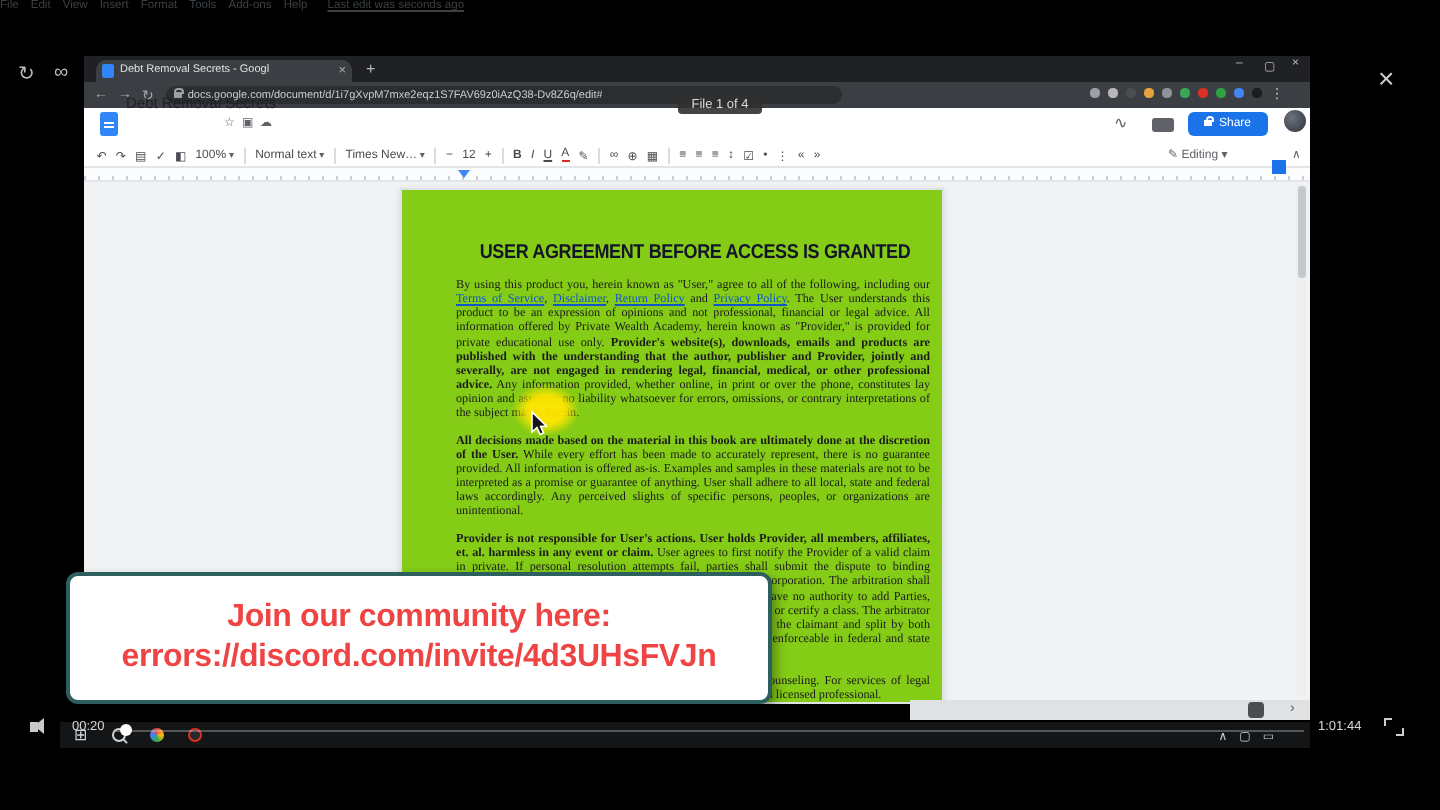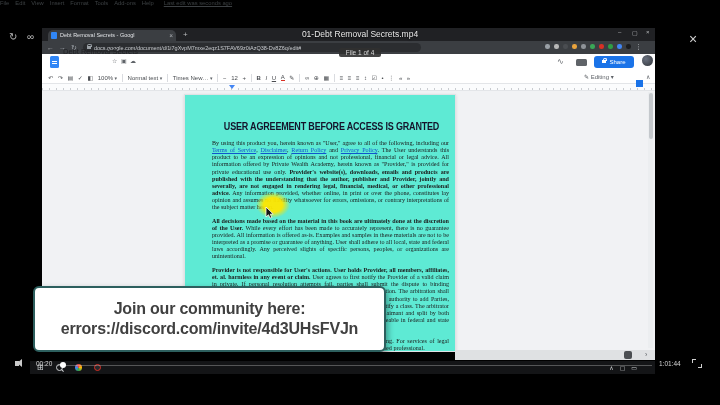--- a/index.html
+++ b/index.html
@@ -65,32 +65,32 @@
   .tb-collapse{left:646px;top:72.5px;color:#5f6368;font-size:6px;z-index:2;}
   .blue-sq{left:636px;top:80px;width:7px;height:7px;background:#1a73e8;z-index:3;}
   
   .ruler{left:42px;top:84px;width:613px;height:6px;background:#fbfcfd;border-bottom:1px solid #e3e5e8;z-index:1;
      background-image:repeating-linear-gradient(90deg,#c9ccd0 0 1px,transparent 1px 7px);background-size:100% 2px;background-position:0 100%;background-repeat:no-repeat;}
   .ruler-marker{left:229px;top:85px;width:0;height:0;border-left:3px solid transparent;border-right:3px solid transparent;border-top:4px solid #4285f4;z-index:2;}
   .canvas{left:42px;top:91px;width:613px;height:259px;background:#f1f2f4;z-index:1;}
   .scrollbar{left:648px;top:92px;width:5px;height:256px;background:#eceef0;z-index:2;}
   .scroll-thumb{left:649px;top:93px;width:4px;height:46px;background:#c4c8cc;border-radius:2px;z-index:3;}
   
-  .page{left:184px;top:94px;width:272px;height:258px;background:#5eead4;border:1px solid #e0e2e5;box-shadow:0 1px 3px rgba(0,0,0,.12);box-sizing:border-box;z-index:4;overflow:hidden;}
+  .page{left:200px;top:94px;width:272px;height:258px;background:#84cc16;border:1px solid #e0e2e5;box-shadow:0 1px 3px rgba(0,0,0,.12);box-sizing:border-box;z-index:4;overflow:hidden;}
   .doc-inner{position:absolute;left:27px;top:26px;width:237px;font-family:"Liberation Serif",serif;color:#1b1b1b;}
   .doc-h1{text-align:center;font-family:"Liberation Sans",sans-serif;font-weight:bold;font-size:10px;color:#14142b;letter-spacing:-.2px;transform:scaleX(.9);transform-origin:center;margin:0 0 8px 0;white-space:nowrap;}
   .para{font-size:6.1px;line-height:1.17;text-align:justify;margin:0 0 6.5px 0;}
   .para b{font-weight:bold;}
   .lnk{color:#1155cc;text-decoration:underline;}
   
   .hl-blob{left:256px;top:192px;width:34px;height:26px;border-radius:50%;
      background:radial-gradient(closest-side,rgba(255,230,0,.95) 55%,rgba(255,230,0,0));filter:blur(.6px);z-index:6;}
   .cursor{left:265px;top:205px;z-index:62;}
   .caption{left:33px;top:286px;width:353px;height:66px;background:#fff;border:2px solid #2d5f5e;border-radius:6px;box-shadow:2px 3px 6px rgba(0,0,0,.35);z-index:40;display:flex;flex-direction:column;align-items:center;justify-content:center;box-sizing:border-box;}
-  .caption div{font-weight:bold;font-size:16px;line-height:1.28;color:#404040;letter-spacing:-.2px;white-space:nowrap;}
+  .caption div{font-weight:bold;font-size:16px;line-height:1.28;color:#ef4444;letter-spacing:-.2px;white-space:nowrap;}
   
   .docs-bottom{left:455px;top:350px;width:200px;height:10px;background:#dfe1e3;z-index:25;}
   .explore{left:624px;top:351px;width:8px;height:8px;background:#4a4d51;border-radius:2px;z-index:26;}
   .chev-r{left:645px;top:350.5px;color:#5f6368;font-size:7px;z-index:26;}
   .taskbar{left:30px;top:361px;width:625px;height:13px;background:#141517;z-index:30;display:flex;align-items:center;}
   .tb-start{color:#cfd2d4;font-size:8px;margin-left:7px;}
   .tb-search{width:5px;height:5px;border:1px solid #cfd2d4;border-radius:50%;position:relative;margin-left:12px;}
   .tb-search:after{content:"";position:absolute;left:4.5px;top:4.5px;width:3px;height:1px;background:#cfd2d4;transform:rotate(45deg);}
   .tb-app{width:7px;height:7px;border-radius:50%;margin-left:12px;}
   .tray{position:absolute;right:18px;top:0;height:13px;display:flex;align-items:center;gap:6px;color:#cfd2d4;font-size:6px;}
@@ -238,21 +238,20 @@
     <span class="tb-search"></span>
     <span class="tb-app" id="tb-app-0" style="background: conic-gradient(rgb(232, 69, 60), rgb(252, 188, 5), rgb(52, 168, 83), rgb(66, 133, 244), rgb(232, 69, 60));"></span>
     <span class="tb-app" id="tb-app-1" style="border: 1.5px solid rgb(217, 48, 37); box-sizing: border-box; background: rgb(38, 40, 43);"></span>
     <span class="tray" id="tray">
         <span>∧</span>
         <span>▢</span>
         <span>▭</span>
       </span>
   </div>
 
-  <div class="abs pl-title">01-Debt Removal Secrets.mp4</div>
   <div class="abs pl-file"><span>File 1 of 4</span></div>
   <span class="abs pl-close">×</span>
   <span class="abs pl-left-ico" style="left:9px;top:31px;">↻</span>
   <span class="abs pl-left-ico" style="left:27px;top:31px;">∞</span>
   <span class="abs speaker"></span>
   <span class="abs pl-time" style="left:36px;top:359.5px;">00:20</span>
   <div class="abs seek-line"></div>
   <div class="abs seek-dot"></div>
   <span class="abs pl-time" style="left:659px;top:360px;">1:01:44</span>
   <div class="abs fs-ico"></div>

